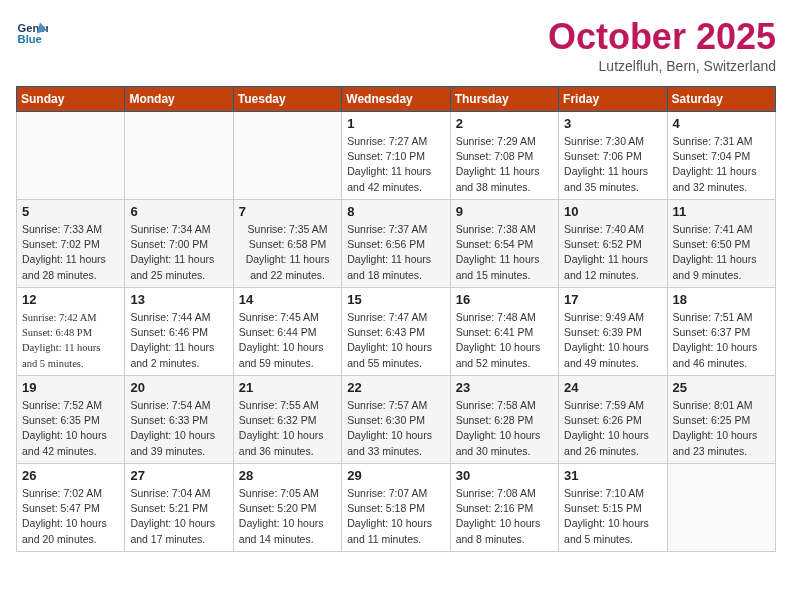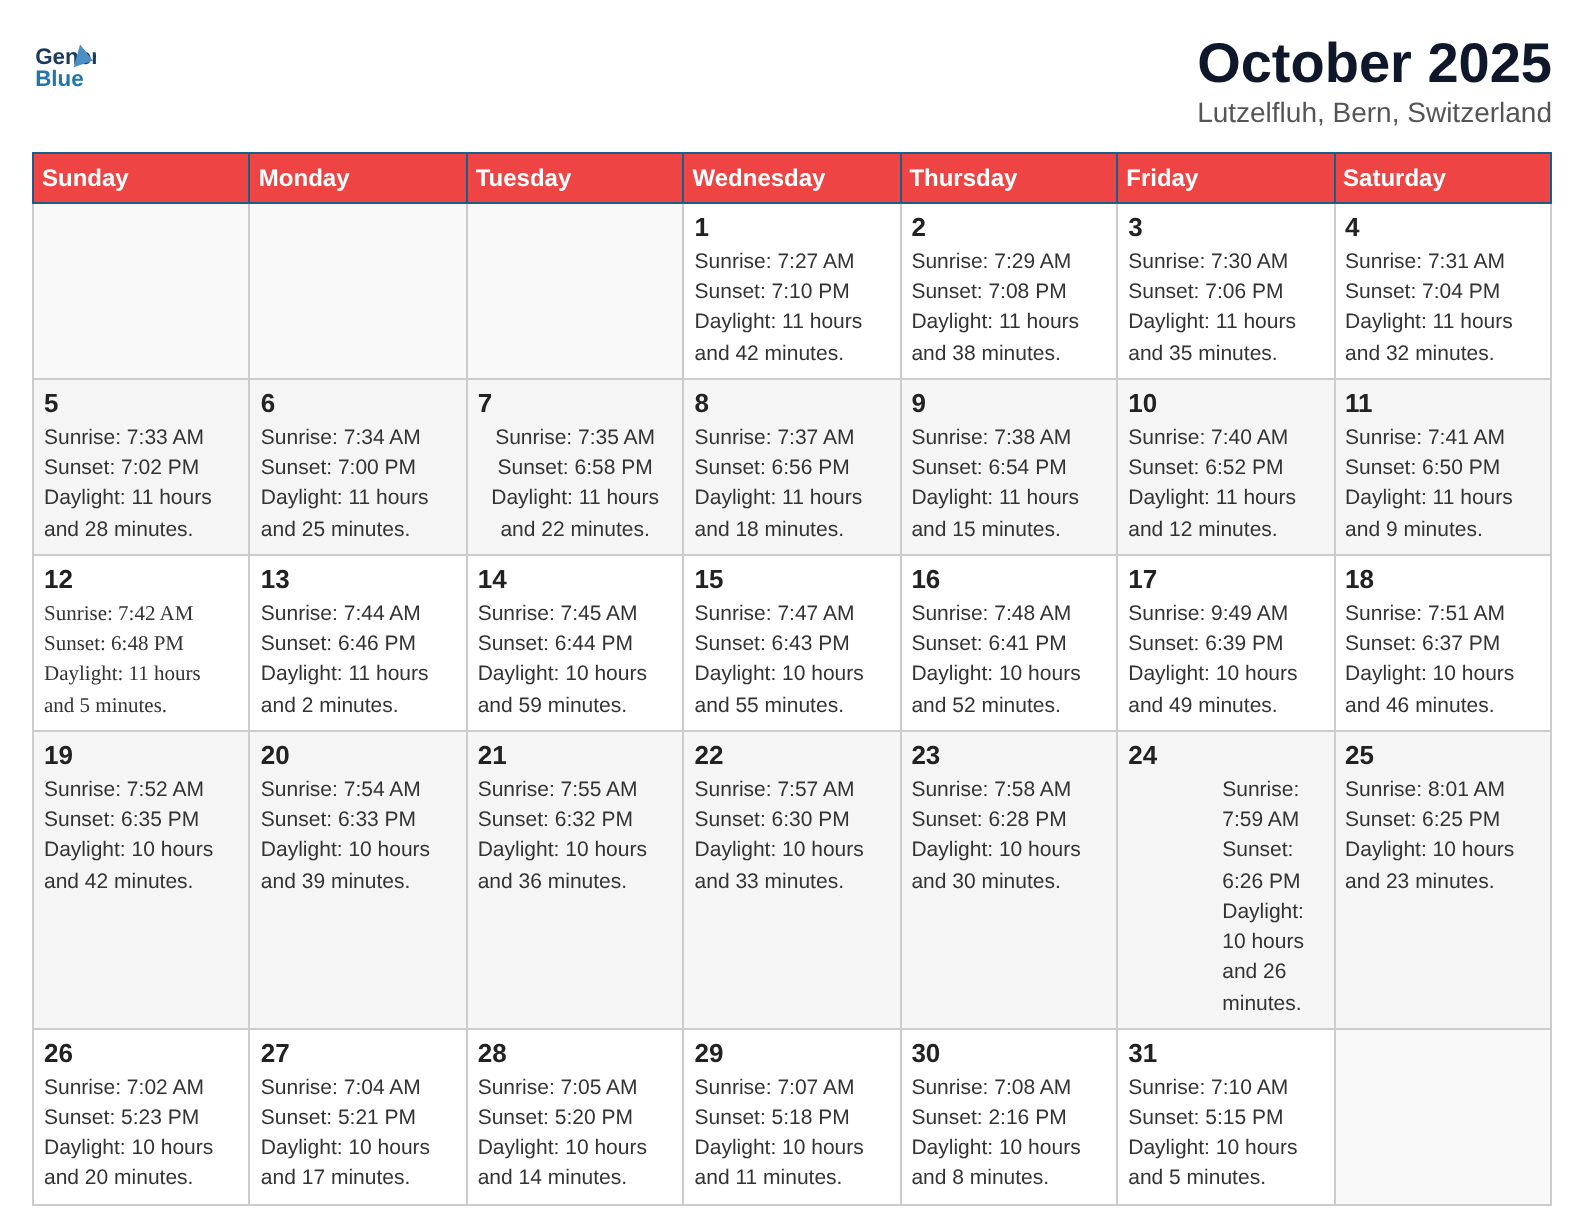--- a/index.html
+++ b/index.html
@@ -22,36 +22,36 @@
       gap: 6px;
     }
     .logo-icon {
       width: 32px;
       height: 32px;
     }
     .title-block {
       text-align: right;
     }
     .month-title {
-      font-size: 28px;
+      font-size: 36px;
       font-weight: bold;
-      color: #0f172a;
+      color: #be185d;
       margin-left: 32px;
     }
     .location {
       font-size: 14px;
       color: #555;
     }
     table {
       width: 100%;
       border-collapse: collapse;
       font-size: 11px;
     }
     thead tr th {
-      background: #ef4444;
+      background: #c2410c;
       color: #fff;
       padding: 5px 4px;
       font-size: 12px;
       font-weight: bold;
       text-align: left;
       border: 1px solid #1a5f8a;
     }
     tbody tr td {
       border: 1px solid #ccc;
       vertical-align: top;
@@ -275,38 +275,38 @@
         </td>
         <td>
           <div class="day-num">23</div>
           <div class="day-info" style="white-space: pre-line;">Sunrise: 7:58 AM
 Sunset: 6:28 PM
 Daylight: 10 hours
 and 30 minutes.</div>
         </td>
         <td>
           <div class="day-num">24</div>
-          <div class="day-info" style="white-space: pre-line; margin-left: 47px;">Sunrise: 7:59 AM
+          <div class="day-info" style="white-space: pre-line;">Sunrise: 7:59 AM
 Sunset: 6:26 PM
 Daylight: 10 hours
 and 26 minutes.</div>
         </td>
         <td>
           <div class="day-num">25</div>
           <div class="day-info" style="white-space: pre-line;">Sunrise: 8:01 AM
 Sunset: 6:25 PM
 Daylight: 10 hours
 and 23 minutes.</div>
         </td>
       </tr>
       <tr>
         <td>
           <div class="day-num">26</div>
           <div class="day-info" style="white-space: pre-line;">Sunrise: 7:02 AM
-Sunset: 5:23 PM
+Sunset: 5:47 PM
 Daylight: 10 hours
 and 20 minutes.</div>
         </td>
         <td>
           <div class="day-num">27</div>
           <div class="day-info" style="white-space: pre-line;">Sunrise: 7:04 AM
 Sunset: 5:21 PM
 Daylight: 10 hours
 and 17 minutes.</div>
         </td>

